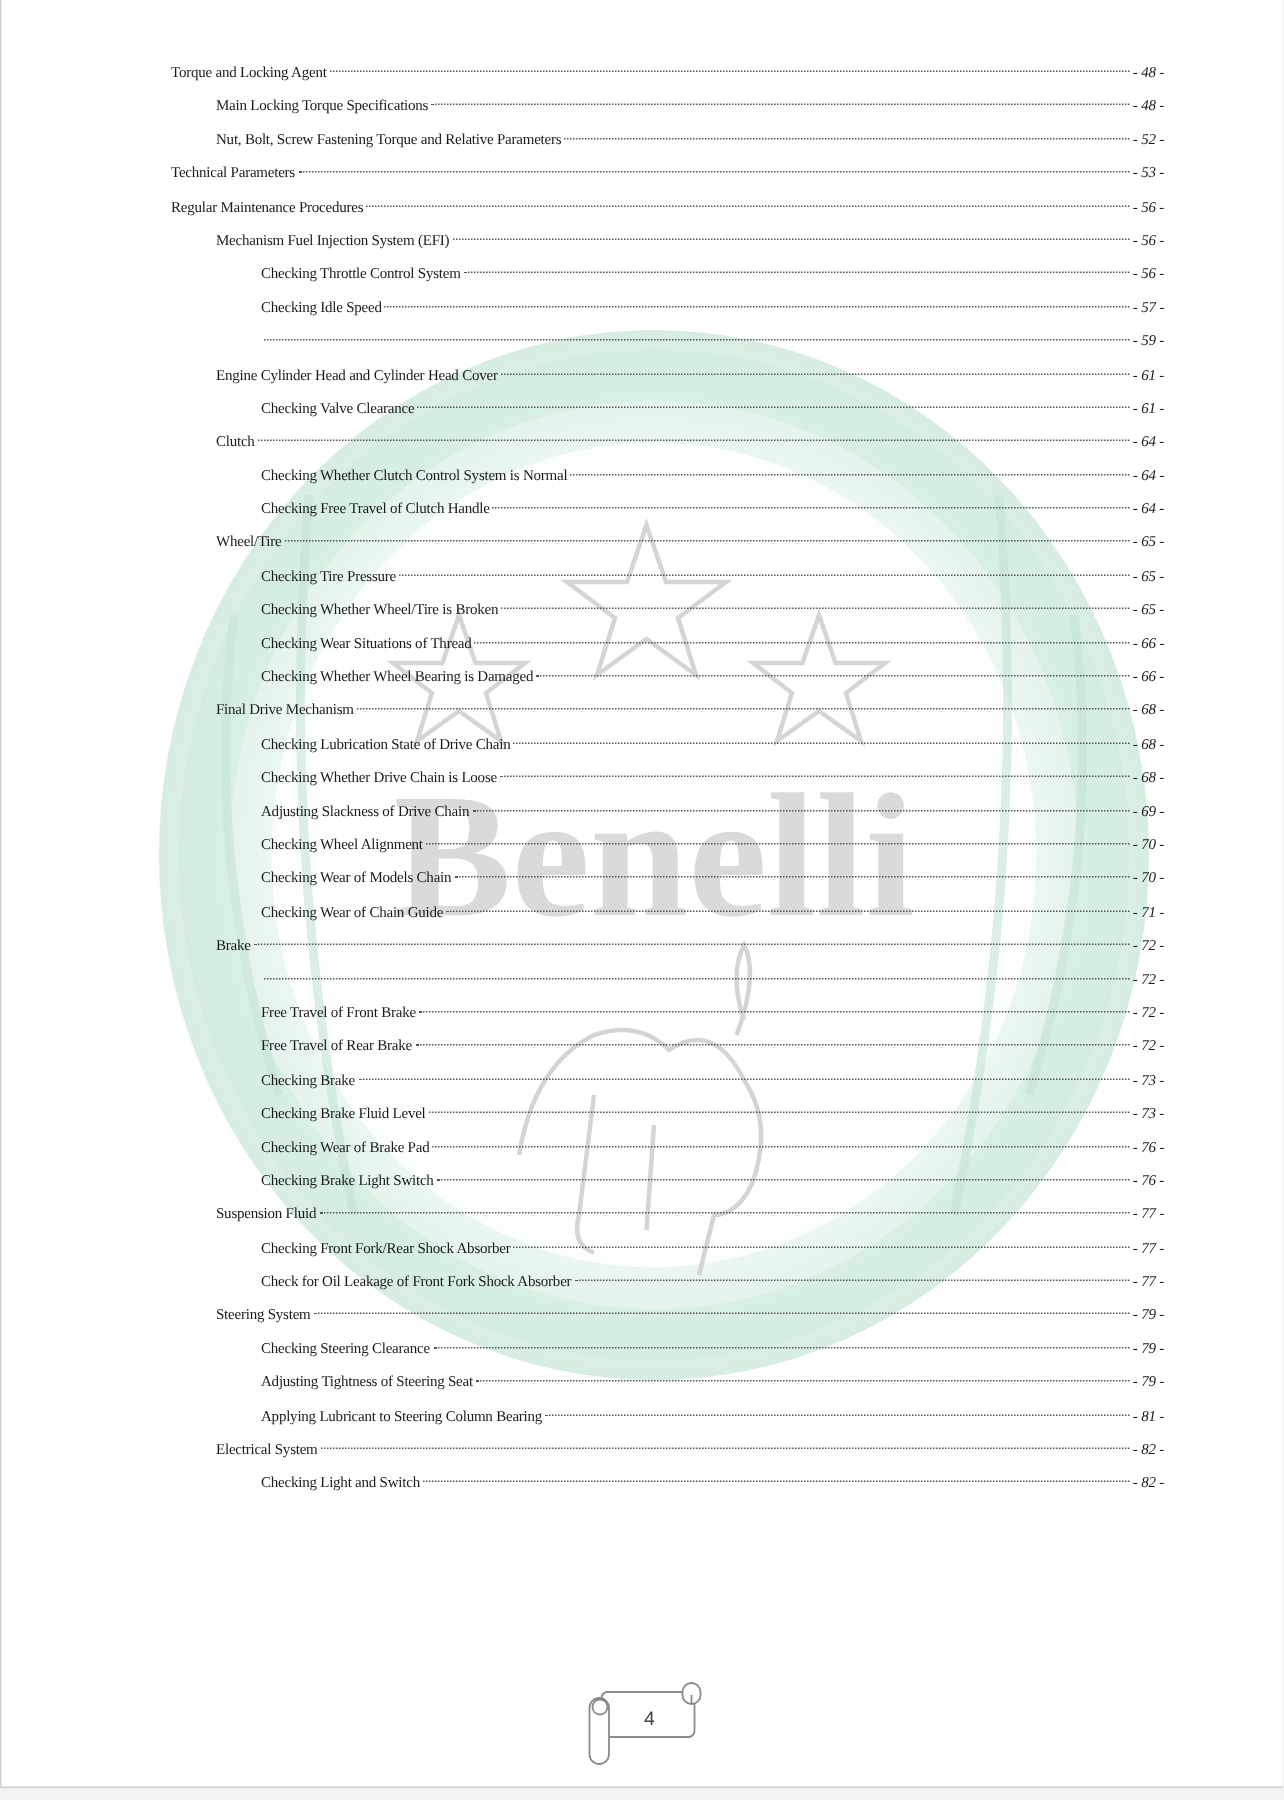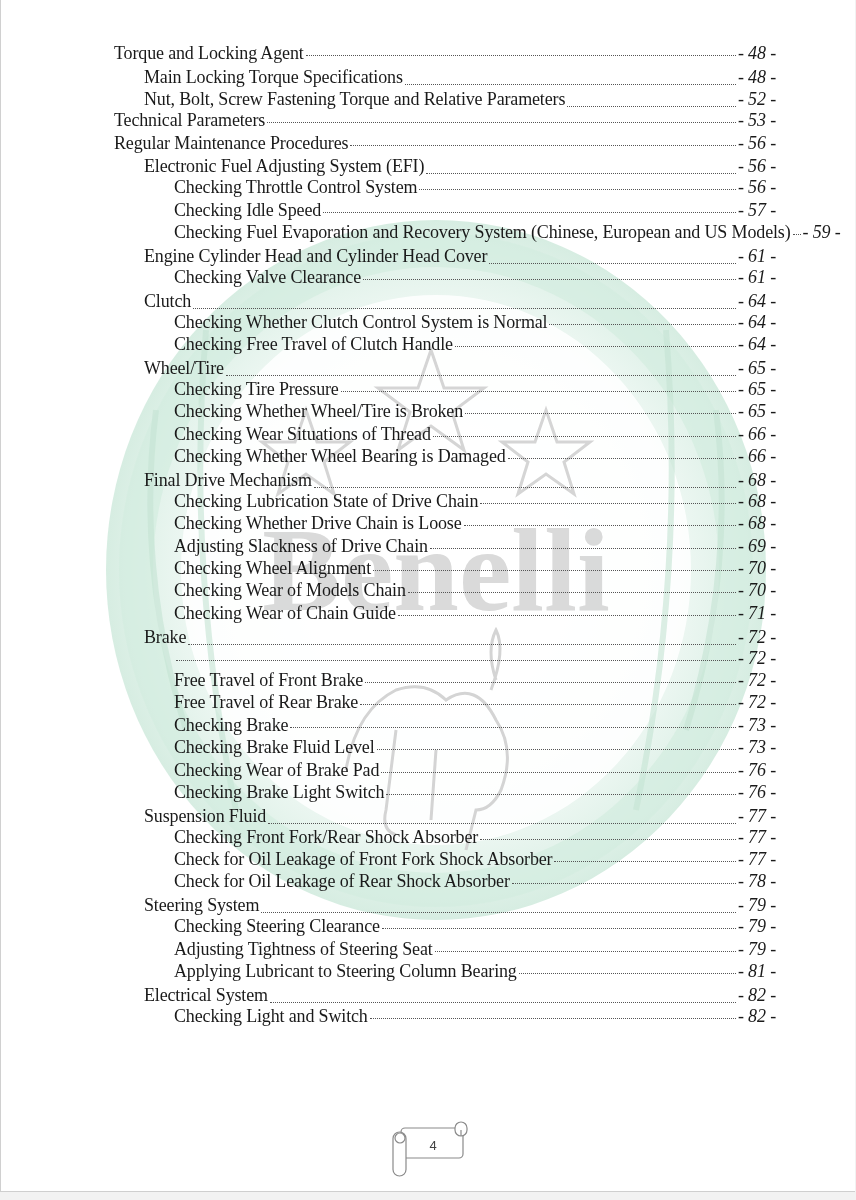--- a/index.html
+++ b/index.html
@@ -38,27 +38,27 @@
       position: absolute;
       left: 113px;
       top: 43px;
       width: 662px;
       z-index: 1;
     }
     .toc-row {
       display: flex;
       align-items: baseline;
       height: 22.4px;
-      font-size: 18px;
+      font-size: 10px;
       color: #1a1a1a;
       white-space: nowrap;
       letter-spacing: -0.15px;
     }
     .toc-row.l1 { padding-left: 0; }
-    .toc-row.l2 { padding-left: 30px; align-items: flex-end; }
+    .toc-row.l2 { padding-left: 30px; }
     .toc-row.l3 { padding-left: 60px; }
     .toc-title { flex: 0 0 auto; }
     .toc-dots {
       flex: 1 1 auto;
       border-bottom: 1px dotted #555;
       margin: 0 2px 0 2px;
       transform: translateY(-3px);
       min-width: 8px;
     }
     .toc-page { flex: 0 0 auto; font-style: italic; }
@@ -141,36 +141,35 @@
     <span class="toc-title">Technical Parameters</span>
     <span class="toc-dots"></span>
     <span class="toc-page">- 53 -</span>
   </div>
       <div class="toc-row l1">
     <span class="toc-title">Regular Maintenance Procedures</span>
     <span class="toc-dots"></span>
     <span class="toc-page">- 56 -</span>
   </div>
       <div class="toc-row l2">
-    <span class="toc-title">Electronic Fuel Adjusting System (EFI)</span>
+    <span class="toc-title">Mechanism Fuel Injection System (EFI)</span>
     <span class="toc-dots"></span>
     <span class="toc-page">- 56 -</span>
   </div>
       <div class="toc-row l3">
     <span class="toc-title">Checking Throttle Control System</span>
     <span class="toc-dots"></span>
     <span class="toc-page">- 56 -</span>
   </div>
       <div class="toc-row l3">
     <span class="toc-title">Checking Idle Speed</span>
     <span class="toc-dots"></span>
     <span class="toc-page">- 57 -</span>
   </div>
       <div class="toc-row l3">
-    <span class="toc-title">Checking Fuel Evaporation and Recovery System (Chinese, European and US Models)</span>
     <span class="toc-dots"></span>
     <span class="toc-page">- 59 -</span>
   </div>
       <div class="toc-row l2">
     <span class="toc-title">Engine Cylinder Head and Cylinder Head Cover</span>
     <span class="toc-dots"></span>
     <span class="toc-page">- 61 -</span>
   </div>
       <div class="toc-row l3">
     <span class="toc-title">Checking Valve Clearance</span>
@@ -298,25 +297,20 @@
   </div>
       <div class="toc-row l3">
     <span class="toc-title">Checking Front Fork/Rear Shock Absorber</span>
     <span class="toc-dots"></span>
     <span class="toc-page">- 77 -</span>
   </div>
       <div class="toc-row l3">
     <span class="toc-title">Check for Oil Leakage of Front Fork Shock Absorber</span>
     <span class="toc-dots"></span>
     <span class="toc-page">- 77 -</span>
-  </div>
-      <div class="toc-row l3">
-    <span class="toc-title">Check for Oil Leakage of Rear Shock Absorber</span>
-    <span class="toc-dots"></span>
-    <span class="toc-page">- 78 -</span>
   </div>
       <div class="toc-row l2">
     <span class="toc-title">Steering System</span>
     <span class="toc-dots"></span>
     <span class="toc-page">- 79 -</span>
   </div>
       <div class="toc-row l3">
     <span class="toc-title">Checking Steering Clearance</span>
     <span class="toc-dots"></span>
     <span class="toc-page">- 79 -</span>

